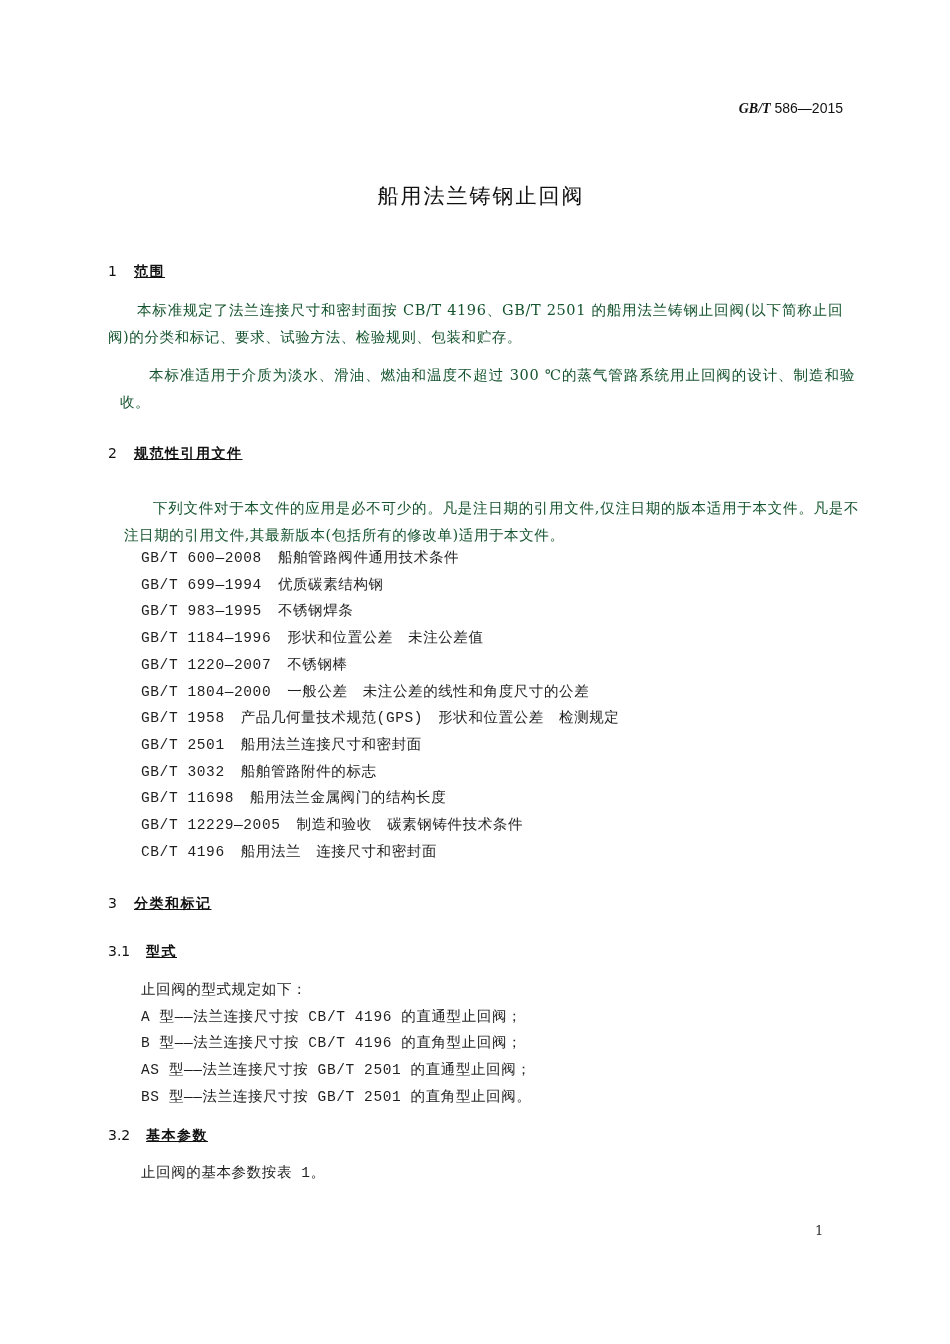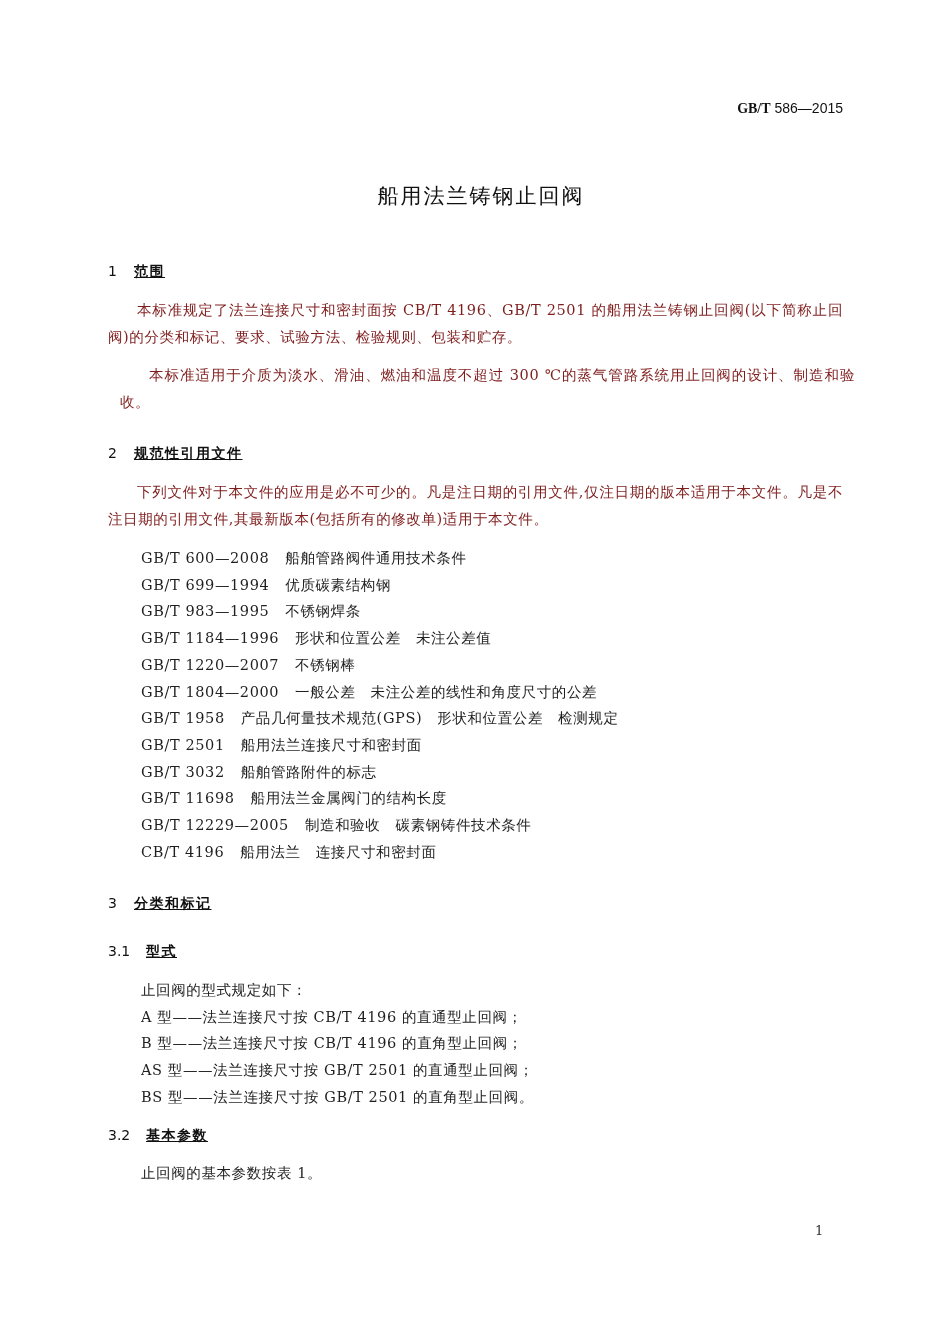--- a/index.html
+++ b/index.html
@@ -7,46 +7,46 @@
       width: 950px; height: 1344px; position: relative; overflow: hidden;
       color: #1a1a1a;
       font-family: "DejaVu Serif", "Liberation Serif", serif;
     }
     .page { position: absolute; left: 0; top: 0; width: 950px; height: 1344px; }
     .std-number {
       position: absolute; right: 107px; top: 100px;
       font-size: 14px; font-family: "Liberation Sans", "DejaVu Sans", sans-serif;
       color: #111;
     }
-    .std-number .prefix { font-family: "Liberation Serif", "DejaVu Serif", serif; font-weight: bold; }
+    .std-number .prefix { font-family: "Liberation Serif", "DejaVu Serif", serif; font-weight: bold; font-style: italic; }
     .doc-title {
       position: absolute; left: 0; right: 0; top: 182px; text-align: center;
       font-family: "DejaVu Sans", "Liberation Sans", sans-serif;
       font-size: 21px; letter-spacing: 2px; color: #111; padding-left: 12px;
     }
     .heading {
       position: absolute; left: 108px;
       font-family: "DejaVu Sans", "Liberation Sans", sans-serif;
       font-size: 14px; font-weight: bold; color: #111;
       display: flex; gap: 0;
     }
     .heading .num { font-weight: normal; display: inline-block; }
     .heading.h1 .num { width: 26px; }
     .heading.h2 .num { width: 38px; }
     .heading .label { letter-spacing: 1.5px; text-decoration: underline; }
     .para {
       position: absolute; left: 108px; width: 735px;
-      font-size: 14.5px; line-height: 26.5px; color: #7f1d1d;
+      font-size: 14.5px; line-height: 26.5px; color: #14532d;
       text-indent: 2em; letter-spacing: 0.6px; text-align: justify;
     }
     .list {
       position: absolute; left: 141px; margin: 0; padding: 0; list-style: none;
       font-size: 14.5px; line-height: 26.7px; color: #1f1f1f; letter-spacing: 0.6px;
     }
-    .list li { white-space: pre; }
+    .list li { white-space: pre; font-family: Liberation Mono, monospace; }
     .ref-code { display: inline-block; margin-right: 16px; }
     .page-number {
       position: absolute; left: 815px; top: 1223px; font-size: 13px; color: #333;
     }
   </style>
 </head>
 <body>
 
 <div class="page">
 
@@ -61,21 +61,21 @@
     <span class="num">1</span>
     <span class="label">范围</span>
   </div>
   <p class="para" style="top:297px; margin:0;">本标准规定了法兰连接尺寸和密封面按 CB/T 4196、GB/T 2501 的船用法兰铸钢止回阀(以下简称止回阀)的分类和标记、要求、试验方法、检验规则、包装和贮存。</p>
   <p class="para" style="top:350px; margin:12px;">本标准适用于介质为淡水、滑油、燃油和温度不超过 300 ℃的蒸气管路系统用止回阀的设计、制造和验收。</p>
 
   <div class="heading h1" style="top:445px;">
     <span class="num">2</span>
     <span class="label">规范性引用文件</span>
   </div>
-  <p class="para" style="top:479px; margin:0;">下列文件对于本文件的应用是必不可少的。凡是注日期的引用文件,仅注日期的版本适用于本文件。凡是不注日期的引用文件,其最新版本(包括所有的修改单)适用于本文件。</p>
+  <p class="para" style="top:479px; margin:16px;">下列文件对于本文件的应用是必不可少的。凡是注日期的引用文件,仅注日期的版本适用于本文件。凡是不注日期的引用文件,其最新版本(包括所有的修改单)适用于本文件。</p>
 
   <ul class="list" style="top:545px;">
     <li><span class="ref-code">GB/T 600—2008</span><span>船舶管路阀件通用技术条件</span></li>
     <li><span class="ref-code">GB/T 699—1994</span><span>优质碳素结构钢</span></li>
     <li><span class="ref-code">GB/T 983—1995</span><span>不锈钢焊条</span></li>
     <li><span class="ref-code">GB/T 1184—1996</span><span>形状和位置公差　未注公差值</span></li>
     <li><span class="ref-code">GB/T 1220—2007</span><span>不锈钢棒</span></li>
     <li><span class="ref-code">GB/T 1804—2000</span><span>一般公差　未注公差的线性和角度尺寸的公差</span></li>
     <li><span class="ref-code">GB/T 1958</span><span>产品几何量技术规范(GPS)　形状和位置公差　检测规定</span></li>
     <li><span class="ref-code">GB/T 2501</span><span>船用法兰连接尺寸和密封面</span></li>

